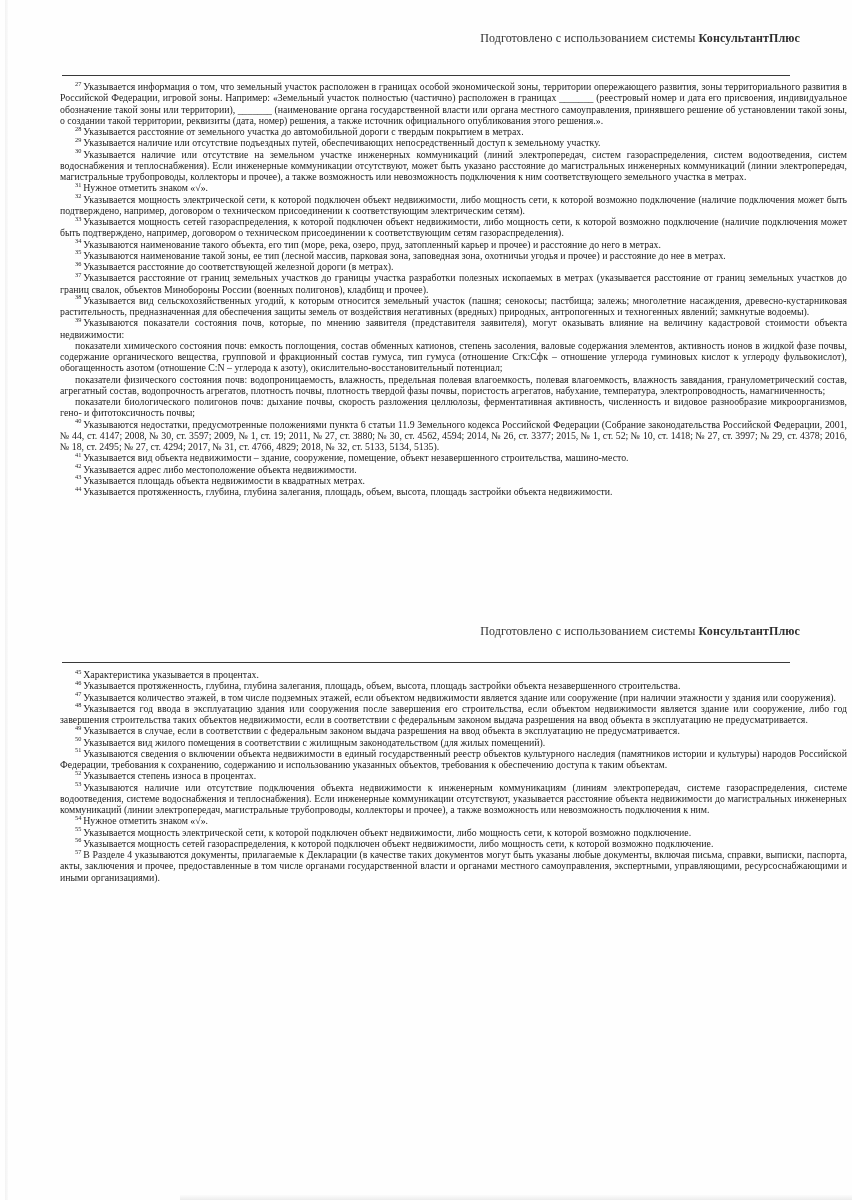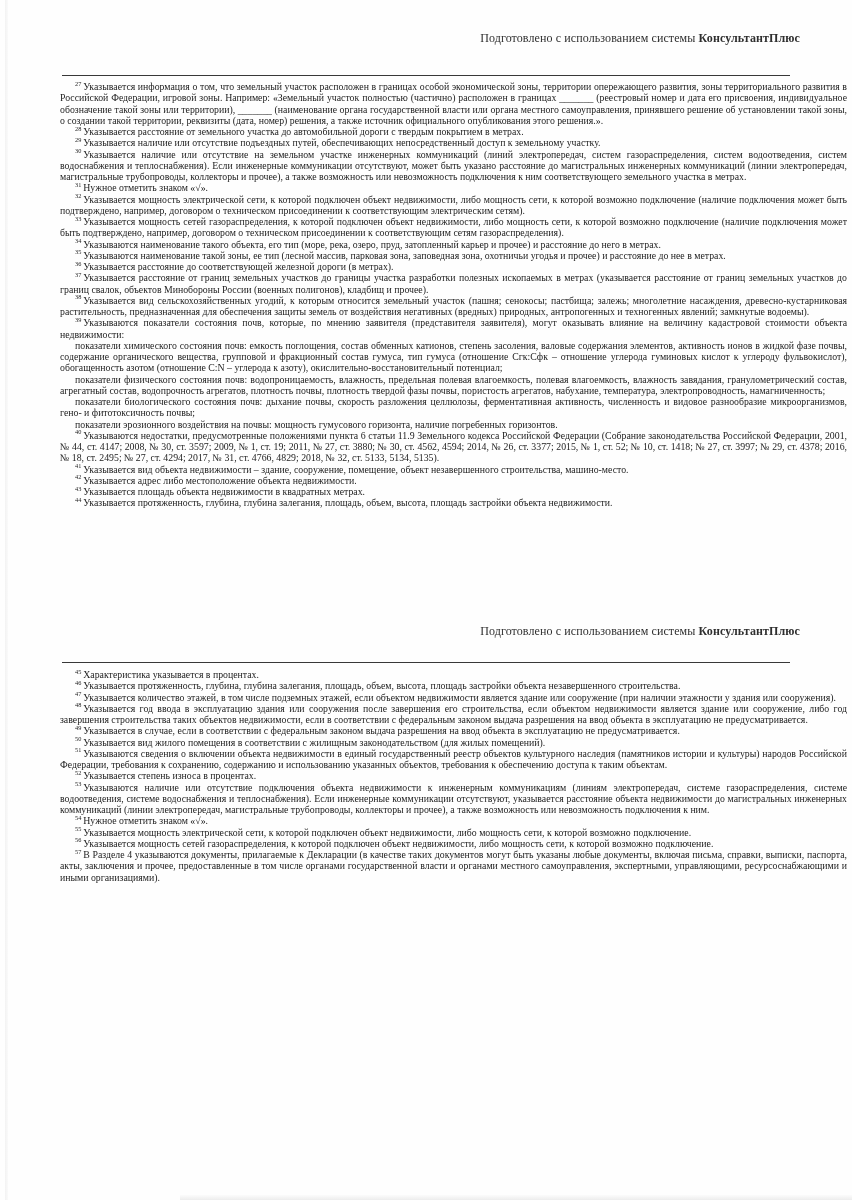--- a/index.html
+++ b/index.html
@@ -82,22 +82,21 @@
       <p class="fn-para"><sup class="fn-num">32</sup>Указывается мощность электрической сети, к которой подключен объект недвижимости, либо мощность сети, к которой возможно подключение (наличие подключения может быть подтверждено, например, договором о техническом присоединении к соответствующим электрическим сетям).</p>
       <p class="fn-para"><sup class="fn-num">33</sup>Указывается мощность сетей газораспределения, к которой подключен объект недвижимости, либо мощность сети, к которой возможно подключение (наличие подключения может быть подтверждено, например, договором о техническом присоединении к соответствующим сетям газораспределения).</p>
       <p class="fn-para"><sup class="fn-num">34</sup>Указываются наименование такого объекта, его тип (море, река, озеро, пруд, затопленный карьер и прочее) и расстояние до него в метрах.</p>
       <p class="fn-para"><sup class="fn-num">35</sup>Указываются наименование такой зоны, ее тип (лесной массив, парковая зона, заповедная зона, охотничьи угодья и прочее) и расстояние до нее в метрах.</p>
       <p class="fn-para"><sup class="fn-num">36</sup>Указывается расстояние до соответствующей железной дороги (в метрах).</p>
       <p class="fn-para"><sup class="fn-num">37</sup>Указывается расстояние от границ земельных участков до границы участка разработки полезных ископаемых в метрах (указывается расстояние от границ земельных участков до границ свалок, объектов Минобороны России (военных полигонов), кладбищ и прочее).</p>
       <p class="fn-para"><sup class="fn-num">38</sup>Указывается вид сельскохозяйственных угодий, к которым относится земельный участок (пашня; сенокосы; пастбища; залежь; многолетние насаждения, древесно-кустарниковая растительность, предназначенная для обеспечения защиты земель от воздействия негативных (вредных) природных, антропогенных и техногенных явлений; замкнутые водоемы).</p>
       <p class="fn-para"><sup class="fn-num">39</sup>Указываются показатели состояния почв, которые, по мнению заявителя (представителя заявителя), могут оказывать влияние на величину кадастровой стоимости объекта недвижимости:</p>
       <p class="fn-para">показатели химического состояния почв: емкость поглощения, состав обменных катионов, степень засоления, валовые содержания элементов, активность ионов в жидкой фазе почвы, содержание органического вещества, групповой и фракционный состав гумуса, тип гумуса (отношение Сгк:Сфк – отношение углерода гуминовых кислот к углероду фульвокислот), обогащенность азотом (отношение C:N – углерода к азоту), окислительно-восстановительный потенциал;</p>
       <p class="fn-para">показатели физического состояния почв: водопроницаемость, влажность, предельная полевая влагоемкость, полевая влагоемкость, влажность завядания, гранулометрический состав, агрегатный состав, водопрочность агрегатов, плотность почвы, плотность твердой фазы почвы, пористость агрегатов, набухание, температура, электропроводность, намагниченность;</p>
-      <p class="fn-para">показатели биологического состояния почв: дыхание почвы, скорость разложения целлюлозы, ферментативная активность, численность и видовое разнообразие микроорганизмов, гено- и фитотоксичность почвы;</p>
-      <p class="fn-para">показатели эрозионного воздействия на почвы: мощность гумусового горизонта, наличие погребенных горизонтов.</p>
+      <p class="fn-para">показатели биологического полигонов почв: дыхание почвы, скорость разложения целлюлозы, ферментативная активность, численность и видовое разнообразие микроорганизмов, гено- и фитотоксичность почвы;</p>
       <p class="fn-para"><sup class="fn-num">40</sup>Указываются недостатки, предусмотренные положениями пункта 6 статьи 11.9 Земельного кодекса Российской Федерации (Собрание законодательства Российской Федерации, 2001, № 44, ст. 4147; 2008, № 30, ст. 3597; 2009, № 1, ст. 19; 2011, № 27, ст. 3880; № 30, ст. 4562, 4594; 2014, № 26, ст. 3377; 2015, № 1, ст. 52; № 10, ст. 1418; № 27, ст. 3997; № 29, ст. 4378; 2016, № 18, ст. 2495; № 27, ст. 4294; 2017, № 31, ст. 4766, 4829; 2018, № 32, ст. 5133, 5134, 5135).</p>
       <p class="fn-para"><sup class="fn-num">41</sup>Указывается вид объекта недвижимости – здание, сооружение, помещение, объект незавершенного строительства, машино-место.</p>
       <p class="fn-para"><sup class="fn-num">42</sup>Указывается адрес либо местоположение объекта недвижимости.</p>
       <p class="fn-para"><sup class="fn-num">43</sup>Указывается площадь объекта недвижимости в квадратных метрах.</p>
       <p class="fn-para"><sup class="fn-num">44</sup>Указывается протяженность, глубина, глубина залегания, площадь, объем, высота, площадь застройки объекта недвижимости.</p>
     </div>
 
   <div class="watermark wm-2"><span>Подготовлено с использованием системы </span><span class="brand">КонсультантПлюс</span></div>
 
   <div class="separator sep-2"></div>

